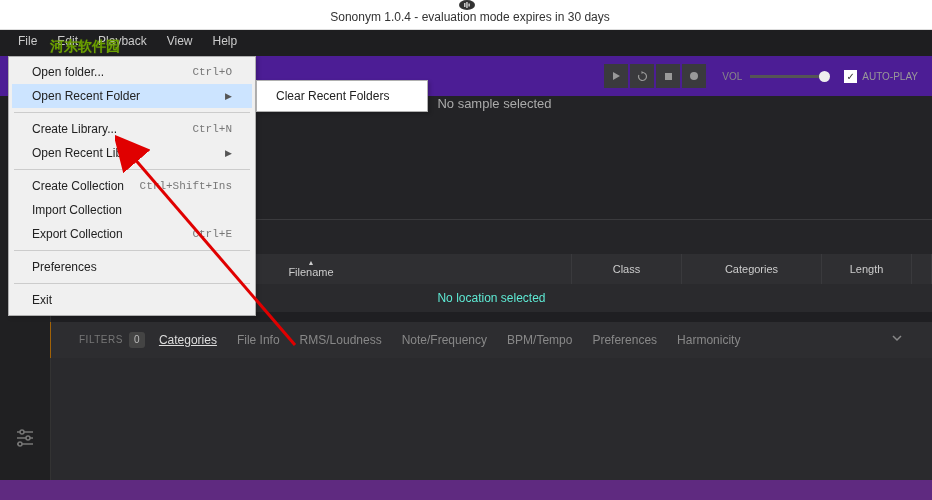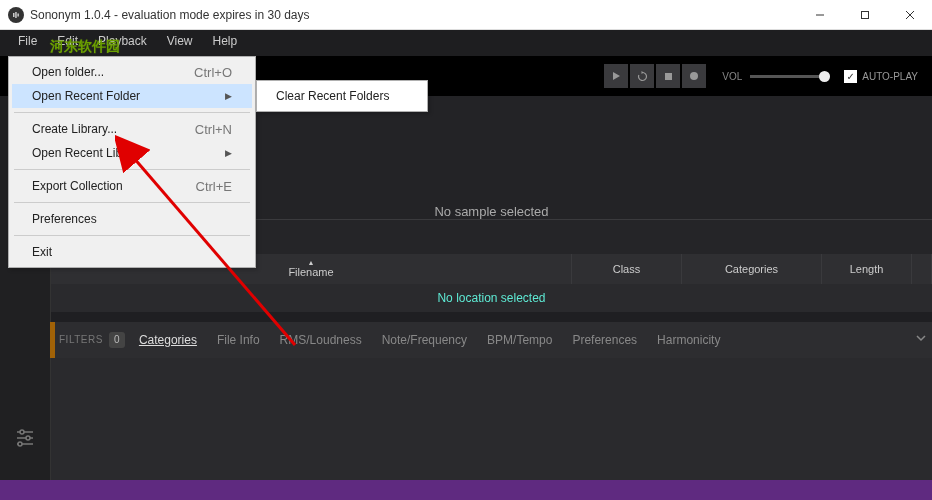--- a/index.html
+++ b/index.html
@@ -1,82 +1,82 @@
 <!DOCTYPE html>
 <html><head>
 <meta charset="utf-8">
 <style>
 * { margin: 0; padding: 0; box-sizing: border-box; font-family: "Microsoft YaHei", "Segoe UI", sans-serif; }
 body { width: 932px; height: 500px; background: #2a2a2d; overflow: hidden; position: relative; }
 
-.titlebar { height: 30px; background: #fff; display: flex; align-items: center; padding-left: 8px; border-bottom: 1px solid #ddd; }
+.titlebar { height: 30px; background: #fff; display: flex; align-items: center; padding-left: 8px; border-bottom: 1px solid #ddd; flex-direction: column; }
 .titlebar-icon { width: 16px; height: 16px; background: #333; border-radius: 50%; margin-right: 6px; display: flex; align-items: center; justify-content: center; }
 .titlebar-icon svg { width: 10px; height: 10px; }
 .titlebar-title { font-size: 12px; color: #333; flex: 1; }
 .win-controls { display: flex; }
 .win-btn { width: 45px; height: 30px; display: flex; align-items: center; justify-content: center; color: #333; font-size: 10px; }
 
 .menubar { height: 26px; background: #1e1e20; display: flex; align-items: flex-start; padding-left: 8px; position: relative; }
 .menu-item { padding: 4px 10px; font-size: 12px; color: #ccc; cursor: pointer; }
 
 .watermark { position: absolute; left: 50px; top: 38px; z-index: 50; pointer-events: none; }
 .watermark-text { font-size: 14px; font-weight: bold; color: #6ba000; text-shadow: 0 0 2px rgba(107,160,0,0.3); }
 .watermark-url { font-size: 12px; font-weight: bold; color: #6ba000; }
 
-.toolbar { height: 40px; background: #000000; display: flex; align-items: center; padding: 0 8px; }
+.toolbar { height: 40px; background: #4c1d95; display: flex; align-items: center; padding: 0 8px; }
 .tb-btn { width: 28px; height: 28px; display: flex; align-items: center; justify-content: center; color: #888; margin-right: 4px; }
 .tb-spacer { flex: 1; }
 .pb-btn { width: 24px; height: 24px; background: #3a3a3d; display: flex; align-items: center; justify-content: center; margin-left: 2px; color: #999; }
 .vol-label { font-size: 10px; color: #888; margin: 0 8px 0 16px; }
 .vol-slider { width: 80px; height: 3px; background: #555; position: relative; }
 .vol-knob { position: absolute; right: 0; top: -4px; width: 11px; height: 11px; background: #eee; border-radius: 50%; }
 .autoplay { display: flex; align-items: center; margin-left: 14px; margin-right: 6px; }
 .autoplay-check { width: 13px; height: 13px; background: #fff; display: flex; align-items: center; justify-content: center; color: #333; font-size: 10px; margin-right: 5px; }
 .autoplay-label { font-size: 10px; color: #999; }
 
 .main-area { display: flex; height: calc(100% - 116px); }
 .sidebar { width: 50px; background: #202022; display: flex; flex-direction: column; align-items: center; justify-content: flex-end; padding-bottom: 20px; }
 .sidebar-icon { width: 24px; height: 24px; color: #777; margin-bottom: 10px; }
 
 .content { flex: 1; display: flex; flex-direction: column; background: #2a2a2d; }
-.upper-panel { flex: 1; background: #232326; display: flex; align-items: flex-end; justify-content: center; border-left: 1px solid #6d28d9; border-bottom: 1px solid #3a3a3d; }
+.upper-panel { flex: 1; background: #232326; display: flex; align-items: flex-start; justify-content: center; border-left: 7px solid #6d28d9; border-bottom: 1px solid #3a3a3d; }
 .no-sample { font-size: 13px; color: #aaa; }
 
 .search-row { height: 34px; background: #252528; display: flex; align-items: center; padding: 0 12px; border-left: 1px solid #333; }
 .search-input { flex: 1; background: transparent; border: none; color: #666; font-size: 13px; outline: none; }
 
 .table-head { height: 30px; background: #2f2f32; display: flex; border-left: 1px solid #333; }
 .th { display: flex; flex-direction: column; align-items: center; justify-content: center; font-size: 11px; color: #ccc; border-right: 1px solid #3a3a3d; position: relative; }
 .th-sort { font-size: 7px; color: #ccc; line-height: 1; }
 .th-filename { flex: 1; }
 .th-class { width: 110px; }
 .th-categories { width: 140px; }
 .th-length { width: 90px; text-align: right; }
 .th-extra { width: 20px; }
 
 .no-location { height: 28px; background: #2a2a2d; display: flex; align-items: center; justify-content: center; font-size: 12px; color: #5eead4; border-left: 1px solid #333; }
 
 .divider { height: 10px; background: #1f1f22; border-left: 1px solid #333; }
 
-.filters-row { height: 36px; background: #2d2d30; display: flex; align-items: center; padding: 0 4px; border-left: 5px solid #a16207; }
+.filters-row { height: 36px; background: #2d2d30; display: flex; align-items: center; padding: 0 28px; border-left: 1px solid #a16207; }
 .filters-label { font-size: 10px; color: #777; letter-spacing: 0.5px; }
 .filters-badge { width: 16px; height: 16px; background: #444; border-radius: 3px; display: flex; align-items: center; justify-content: center; font-size: 10px; color: #bbb; margin: 0 14px 0 6px; }
 .filter-tab { font-size: 12px; color: #888; margin-right: 20px; cursor: pointer; }
 .filter-tab.active { color: #ddd; text-decoration: underline; }
 .filters-chevron { margin-left: auto; color: #888; }
 
 .filters-space { flex: 1; background: #2a2a2d; border-left: 1px solid #333; }
 
 .footer { height: 20px; background: #5f2a80; }
 
 
 .dropdown { position: absolute; top: 56px; left: 8px; width: 248px; background: #f0f0f0; border: 1px solid #b0b0b0; box-shadow: 2px 2px 4px rgba(0,0,0,0.2); z-index: 100; padding: 3px; }
 .dd-item { height: 24px; display: flex; align-items: center; padding: 0 20px; font-size: 12px; color: #222; position: relative; cursor: default; }
 .dd-item.highlighted { background: #cce4ff; }
-.dd-shortcut { margin-left: auto; color: #777; font-size: 13px; }
+.dd-shortcut { margin-left: auto; color: #777; font-size: 11px; font-family: Liberation Mono, monospace; }
 .dd-arrow { margin-left: auto; font-size: 9px; color: #555; }
 .dd-sep { height: 1px; background: #ccc; margin: 4px 2px; }
 
 .submenu { position: absolute; top: 80px; left: 256px; width: 172px; background: #fff; border: 1px solid #b0b0b0; box-shadow: 2px 2px 4px rgba(0,0,0,0.2); z-index: 101; padding: 3px; }
 .sub-item { height: 24px; display: flex; align-items: center; padding: 0 16px; font-size: 12px; color: #222; }
 
 
 .annot-arrow { position: absolute; z-index: 200; pointer-events: none; }
 </style>
 </head>
@@ -241,20 +241,27 @@
   <div class="dd-item">
     <span>Create Library...</span>
     <span class="dd-shortcut">Ctrl+N</span>
   </div>
   <div class="dd-item">
     <span>Open Recent Library</span>
     <span class="dd-arrow">▶</span>
   </div>
   <div class="dd-sep"></div>
   <div class="dd-item">
+    <span>Create Collection</span>
+    <span class="dd-shortcut">Ctrl+Shift+Ins</span>
+  </div>
+  <div class="dd-item">
+    <span>Import Collection</span>
+  </div>
+  <div class="dd-item">
     <span>Export Collection</span>
     <span class="dd-shortcut">Ctrl+E</span>
   </div>
   <div class="dd-sep"></div>
   <div class="dd-item">
     <span>Preferences</span>
   </div>
   <div class="dd-sep"></div>
   <div class="dd-item">
     <span>Exit</span>

